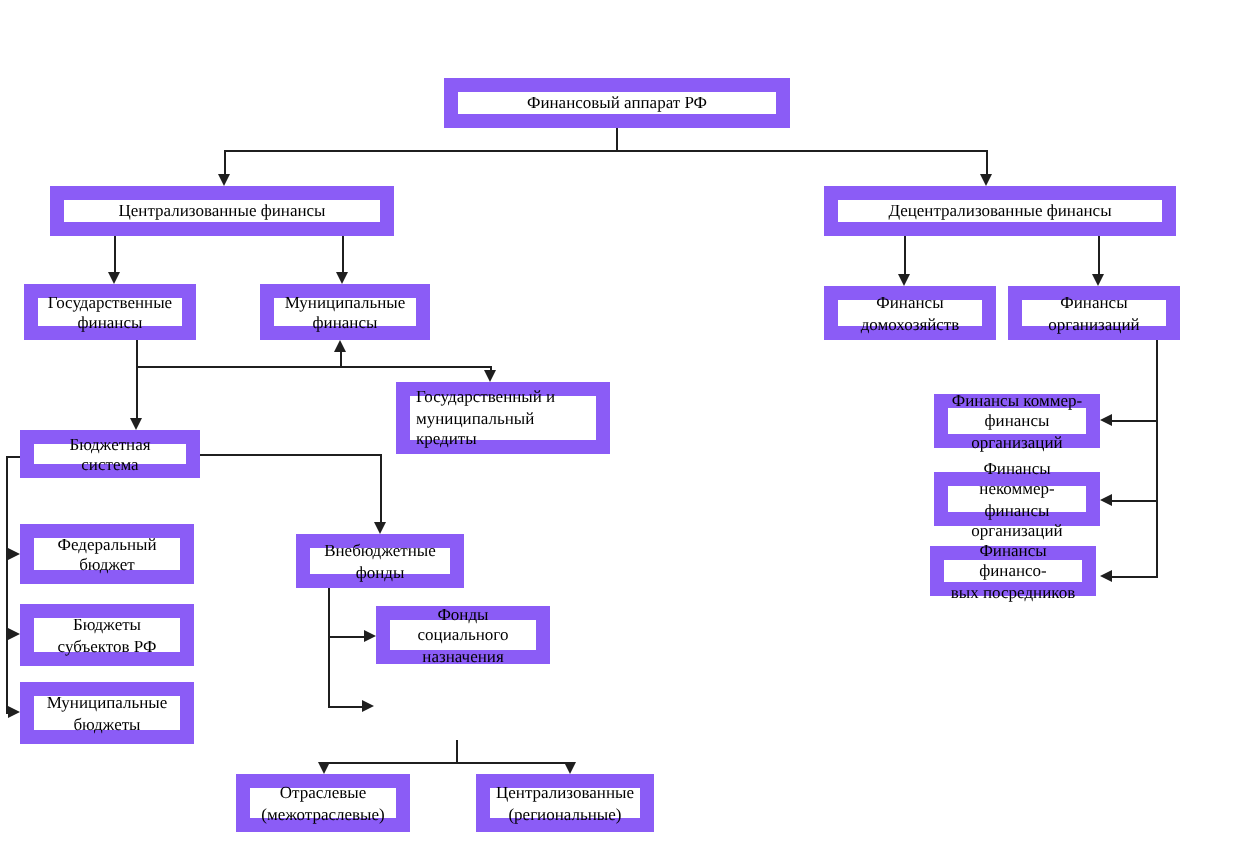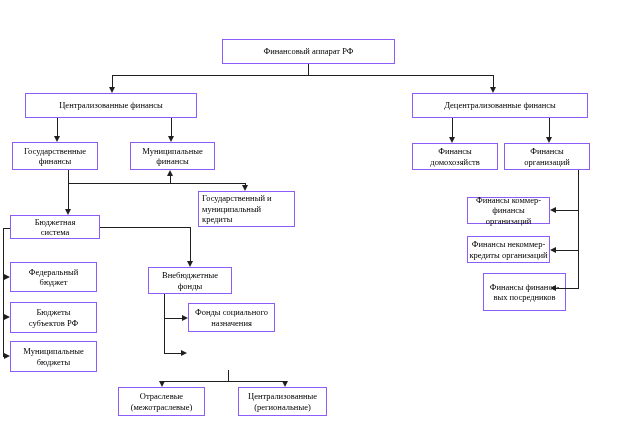--- a/index.html
+++ b/index.html
@@ -6,21 +6,21 @@
   #canvas{
     position:relative;
     width:623px;height:428px;
     background:#ffffff;
     font-family:"Liberation Serif","DejaVu Serif",serif;
     overflow:hidden;
   }
   .node{
     position:absolute;
     box-sizing:border-box;
-    border:1px solid #8b5cf6;
+    border:7px solid #8b5cf6;
     background:#ffffff;
     display:flex;align-items:center;justify-content:center;
     text-align:center;
     font-size:8.5px;line-height:10.5px;color:#000000;
     white-space:pre-line;
     padding:1px;
   }
   .node.left-text{justify-content:flex-start;text-align:left;padding-left:3px;}
   .line{position:absolute;background:#1f1f1f;}
   .arr{position:absolute;width:0;height:0;}
@@ -59,21 +59,21 @@
   <div class="node" style="left:412px;top:143px;width:86px;height:27px">
     <span>Финансы
 домохозяйств</span>
   </div>
 
   <div class="node" style="left:504px;top:143px;width:86px;height:27px">
     <span>Финансы
 организаций</span>
   </div>
 
-  <div class="node left-text" style="left:198px;top:191px;width:97px;height:36px">
+  <div class="node left-text" style="left:198px;top:191px;width:107px;height:36px">
     <span>Государственный и
 муниципальный
 кредиты</span>
   </div>
 
   <div class="node" style="left:10px;top:215px;width:90px;height:24px">
     <span>Бюджетная
 система</span>
   </div>
 
@@ -103,24 +103,24 @@
   </div>
 
 
   <div class="node" style="left:467px;top:197px;width:83px;height:27px">
     <span>Финансы коммер-
 финансы организаций</span>
   </div>
 
   <div class="node" style="left:467px;top:236px;width:83px;height:27px">
     <span>Финансы некоммер-
-кредиты организаций</span>
+финансы организаций</span>
   </div>
 
-  <div class="node" style="left:483px;top:273px;width:83px;height:38px">
+  <div class="node" style="left:465px;top:273px;width:83px;height:25px">
     <span>Финансы финансо-
 вых посредников</span>
   </div>
 
   <div class="node" style="left:118px;top:387px;width:87px;height:29px">
     <span>Отраслевые
 (межотраслевые)</span>
   </div>
 
   <div class="node" style="left:238px;top:387px;width:89px;height:29px">

